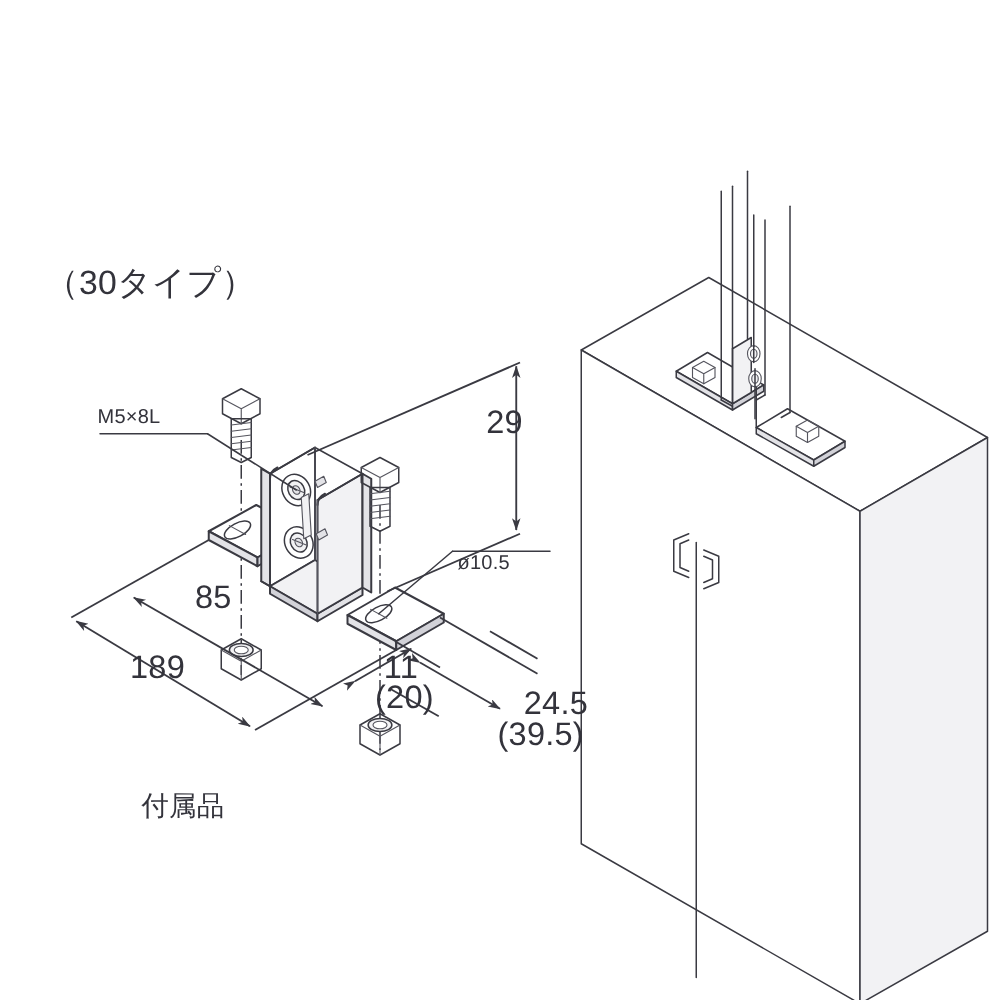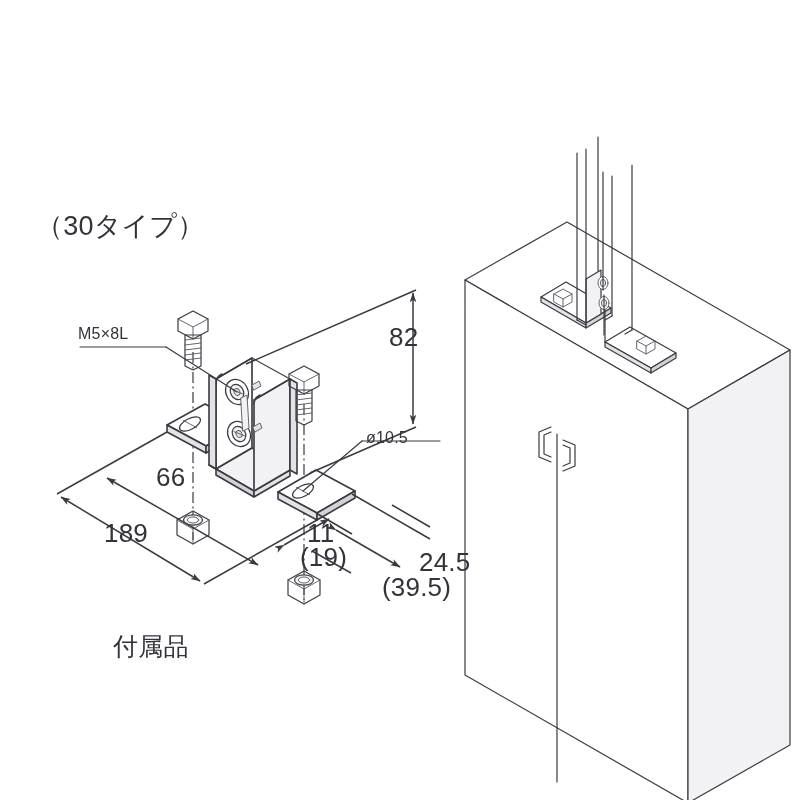--- a/index.html
+++ b/index.html
@@ -43,21 +43,21 @@
 
   .txt {
     position: absolute;
     white-space: nowrap;
     font-family: "Liberation Sans", "DejaVu Sans", sans-serif;
     color: #33333b;
     letter-spacing: 0.2px;
   }
   .t-title  { font-size: 27px; }
   .t-dim    { font-size: 26px; }
-  .t-note   { font-size: 25px; }
+  .t-note   { font-size: 22px; }
   .t-lead   { font-size: 16px; }
 </style>
 </head>
 <body>
 
 <div id="sheet">
 
   <svg class="drawing" viewBox="0 0 800 800">
     <defs>
       <marker id="arrHead" markerWidth="11" markerHeight="11" refX="9.4" refY="3.4" orient="auto" markerUnits="userSpaceOnUse">
@@ -287,33 +287,33 @@
         <path class="ln-thin" d="M612 316 L605 320"></path>
         <path class="ln-thin" d="M632 330 L625 334"></path>
       </g>
     </g>
   </svg>
 
   <div class="txt t-title" style="left:36px; top:208px;">（30タイプ）</div>
 
   <div class="txt t-lead" style="left:78px; top:325px;">M5×8L</div>
 
-  <div class="txt t-lead" style="left:366px; top:429px;">ø10.5</div>
-
-  <div class="txt t-dim" style="left:389px; top:322px;">82</div>
+  <div class="txt t-lead" style="left:366px; top:442px;">ø10.5</div>
+
+  <div class="txt t-dim" style="left:389px; top:322px;">29</div>
 
   <div class="txt t-dim" style="left:104px; top:518px;">189</div>
 
-  <div class="txt t-dim" style="left:156px; top:462px;">66</div>
+  <div class="txt t-dim" style="left:156px; top:462px;">85</div>
 
   <div class="txt t-dim" style="left:307px; top:518px;">11</div>
 
-  <div class="txt t-dim" style="left:300px; top:542px;">(19)</div>
+  <div class="txt t-dim" style="left:300px; top:542px;">(20)</div>
 
   <div class="txt t-dim" style="left:419px; top:547px;">24.5</div>
 
-  <div class="txt t-dim" style="left:382px; top:572px;">(39.5)</div>
+  <div class="txt t-dim" style="left:398px; top:572px;">(39.5)</div>
 
   <div class="txt t-note" style="left:113px; top:630px;">付属品</div>
 
 
 
 </div>
 
 </body></html>

